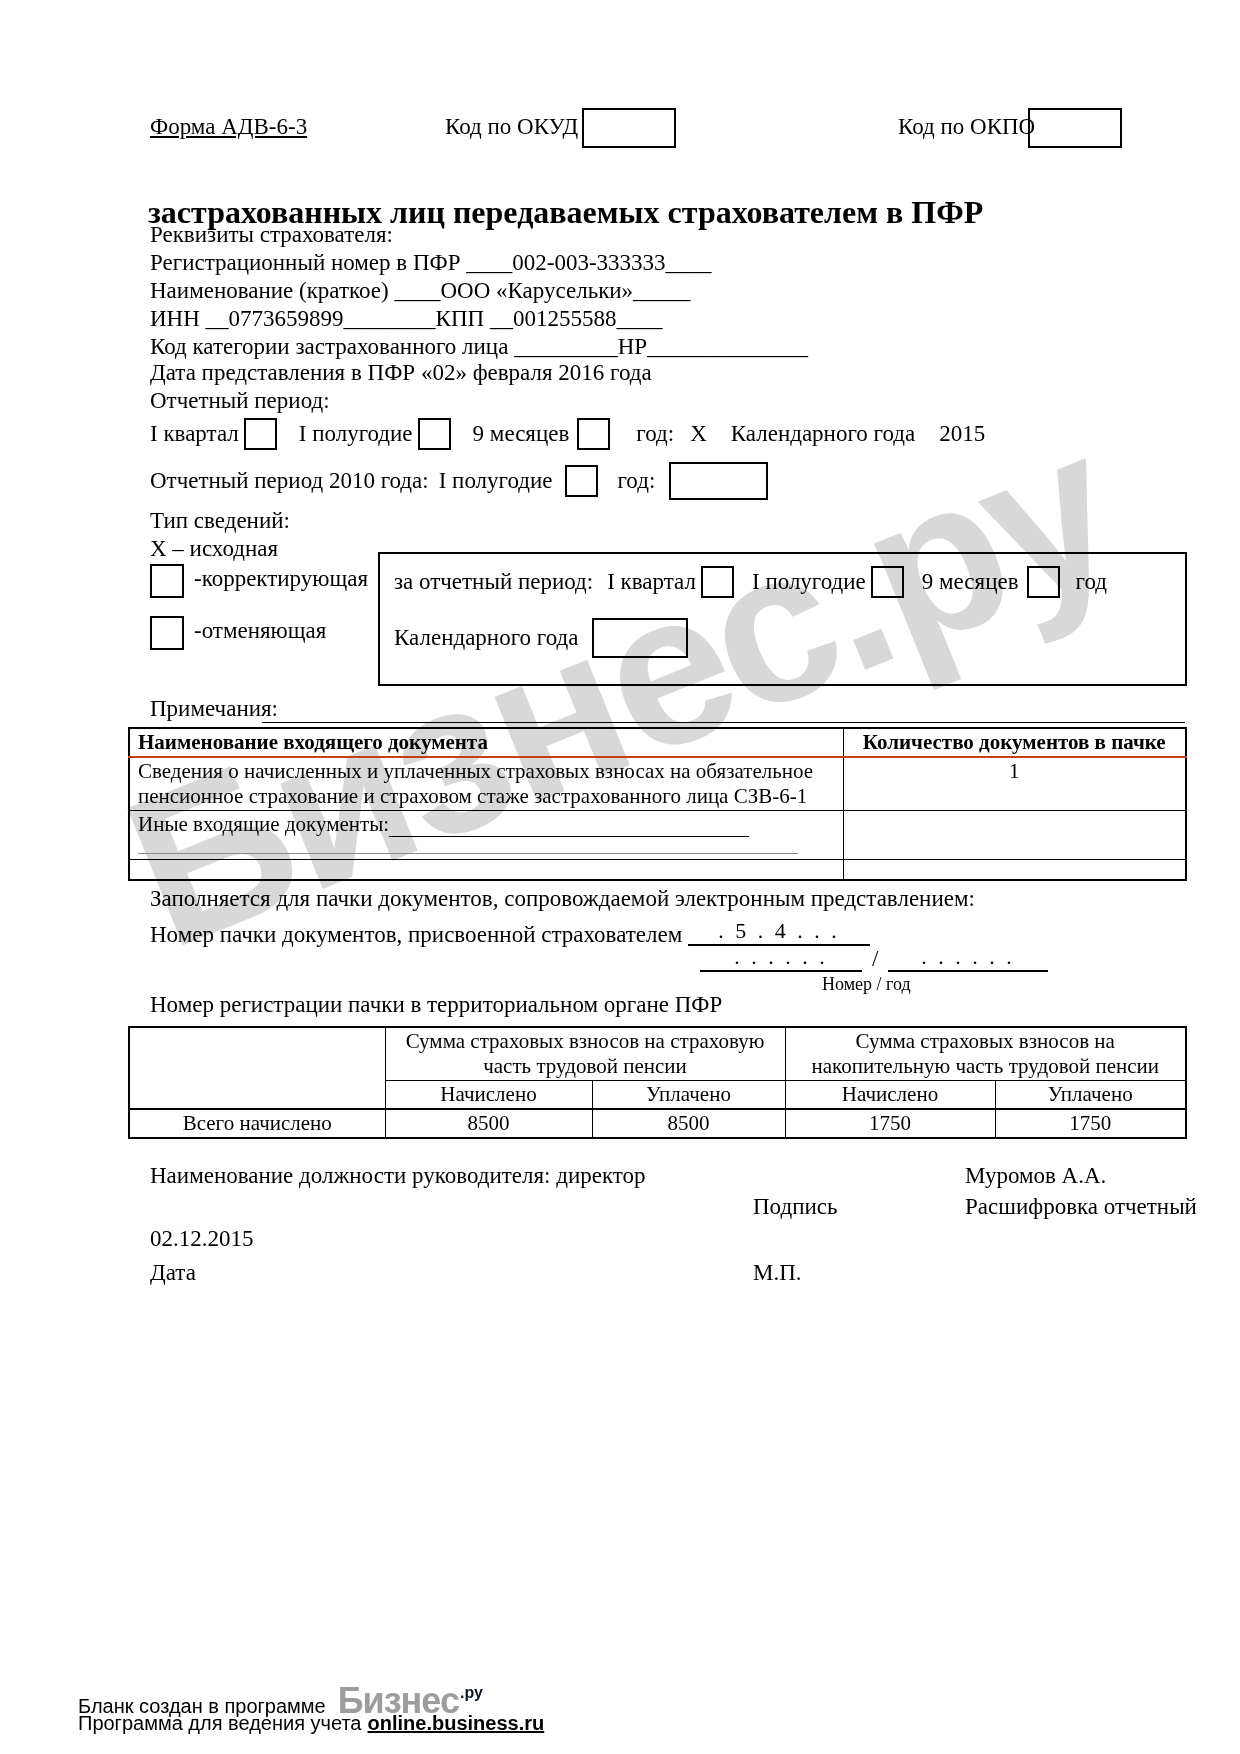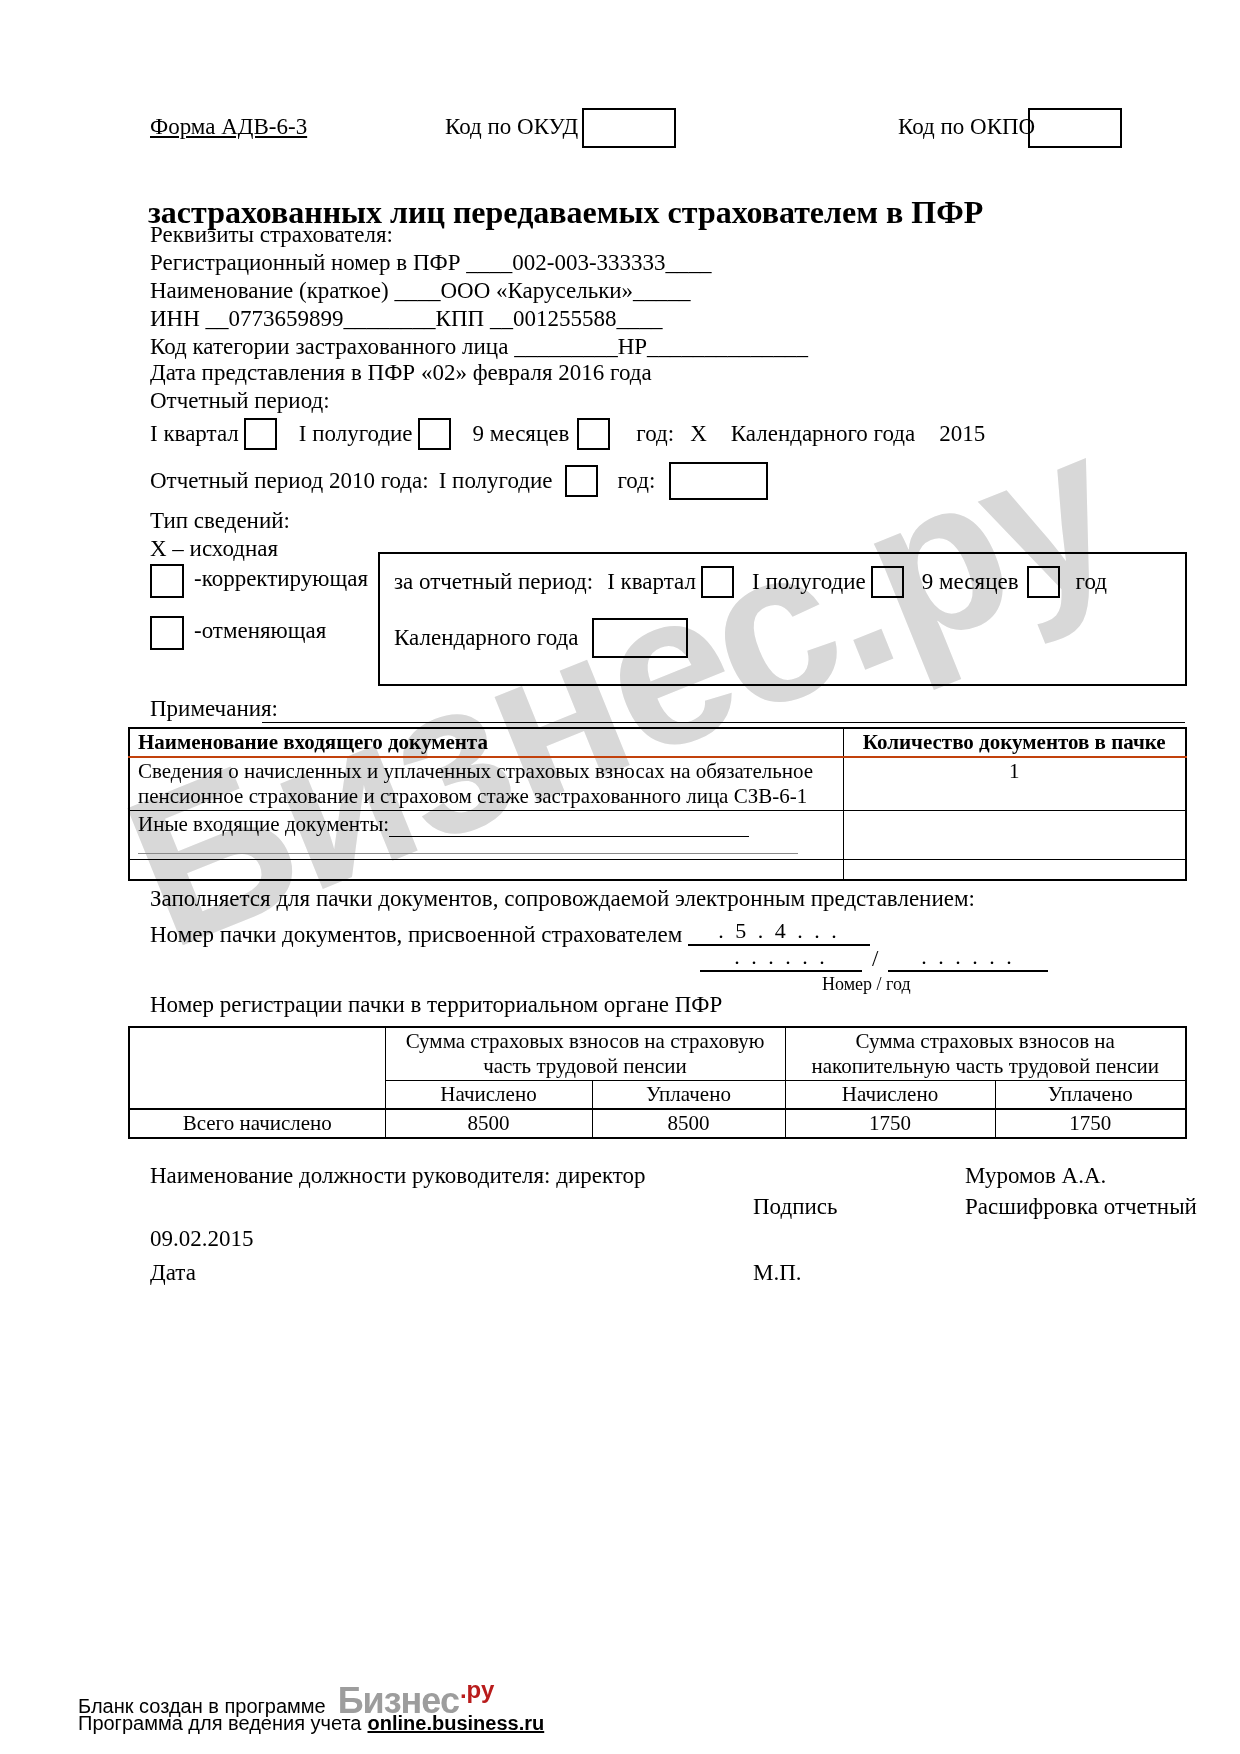--- a/index.html
+++ b/index.html
@@ -27,21 +27,21 @@
   .t1 th{border-bottom:2px solid #c2410c;font-weight:bold;}
   .th-left{text-align:left;}
   .td-center{text-align:center;}
   .ifill{display:inline-block;width:360px;border-bottom:1.6px solid #000;height:20px;vertical-align:bottom;}
   .grayline{width:660px;border-bottom:1.6px solid #8a8a8a;height:16px;margin-bottom:4px;}
   .t2{border:2.5px solid #000;text-align:center;}
   .t2 td{border:1.5px solid #000;padding:1px 6px;vertical-align:middle;line-height:25px;white-space:normal;}
   .t2 .totrow td{border-top:2.5px solid #000;}
   .footer-line{position:absolute;font-family:"Liberation Sans","DejaVu Sans",sans-serif;font-size:20px;white-space:nowrap;display:flex;align-items:baseline;}
   .logo-gray{font-size:36px;font-weight:bold;color:#9d9d9d;margin-left:12px;letter-spacing:-1px;}
-  .logo-sup{font-size:24px;font-weight:bold;color:#b91c1c;position:relative;top:-15px;left:1px;}
+  .logo-sup{font-size:16px;font-weight:bold;color:#0f172a;position:relative;top:-15px;left:1px;}
   .link{font-weight:bold;text-decoration:underline;margin-left:6px;}
   .hint{font-size:18px;}
 </style>
 </head>
 <body>
 
 <div class="page">
 
   <div class="watermark">Бизнес.ру</div>
 
@@ -174,21 +174,21 @@
       <td>1750</td>
       <td>1750</td>
     </tr>
   </tbody>
     </table>
 
   <div class="abs" style="left:150px;top:1163px;">Наименование должности руководителя: директор</div>
   <div class="abs" style="left:965px;top:1163px;">Муромов А.А.</div>
   <div class="abs" style="left:753px;top:1194px;">Подпись</div>
   <div class="abs" style="left:965px;top:1194px;">Расшифровка отчетный</div>
-  <div class="abs" style="left:150px;top:1226px;">09.02.2015</div>
+  <div class="abs" style="left:150px;top:1226px;">02.12.2015</div>
   <div class="abs" style="left:150px;top:1260px;">Дата</div>
   <div class="abs" style="left:753px;top:1260px;">М.П.</div>
 
   <div class="footer-line" style="left:78px;top:1680px;">
     <span>Бланк создан в программе</span>
     <span class="logo-gray">Бизнес</span>
     <span class="logo-sup">.ру</span>
   </div>
   <div class="footer-line" style="left:78px;top:1712px;">
     <span>Программа для ведения учета</span>

